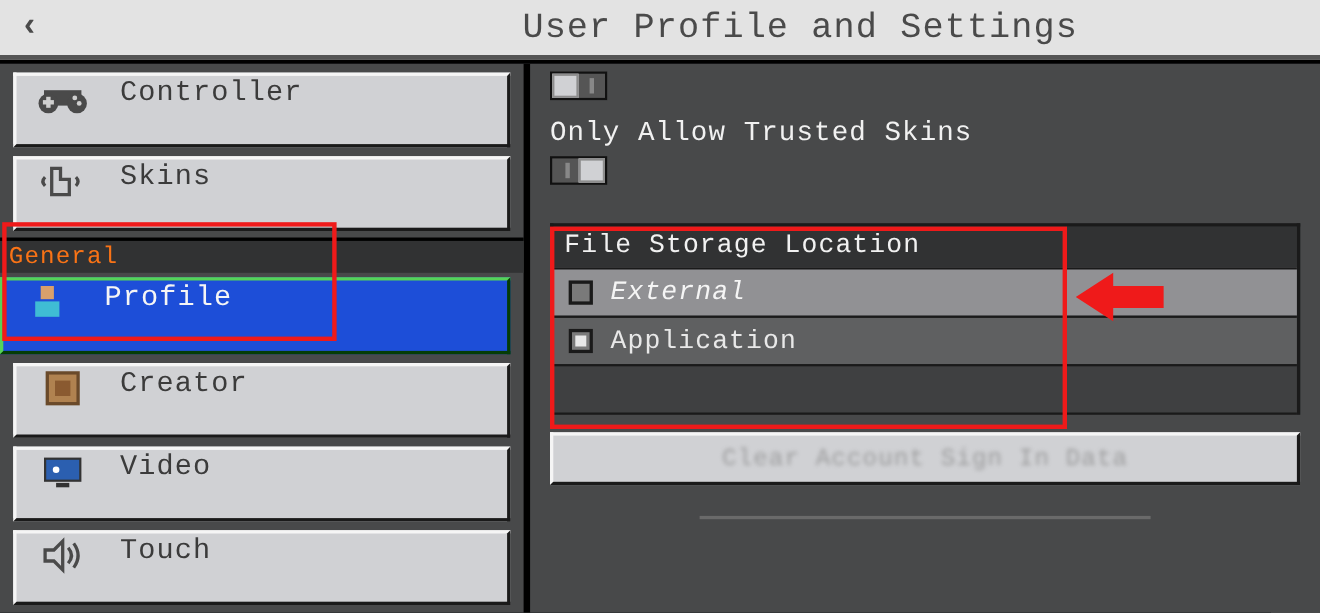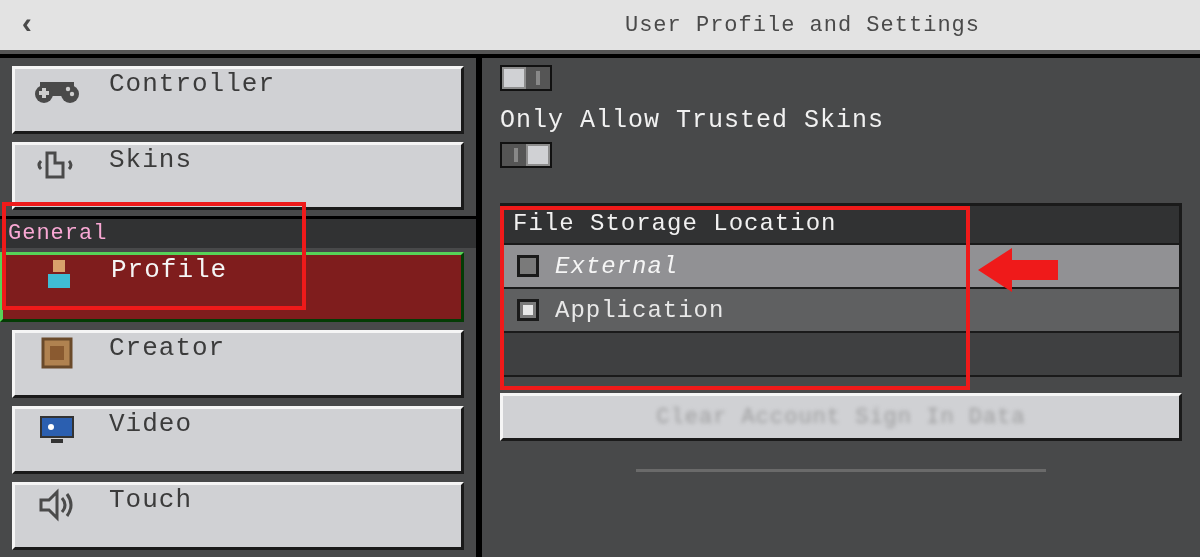--- a/index.html
+++ b/index.html
@@ -34,21 +34,21 @@
   .back-chevron {
     font-size: 30px;
     margin-left: 10px;
     color: #4a4a4a;
     font-weight: bold;
   }
   .header-title {
     position: absolute;
     right: 220px;
     color: #4a4a4a;
-    font-size: 22px;
+    font-size: 32px;
     letter-spacing: 1px;
   }
   
   
   .main {
     flex: 1;
     display: flex;
     border-top: 4px solid #000;
   }
   
@@ -91,41 +91,41 @@
     height: 40px;
     display: flex;
     align-items: center;
     justify-content: center;
   }
   
   
   .section-header {
     height: 32px;
     background: #313233;
-    color: #f9a8d4;
+    color: #f97316;
     font-size: 22px;
     padding-left: 8px;
     display: flex;
     align-items: center;
     border-top: 3px solid #000;
     letter-spacing: 1px;
     margin-top: 2px;
   }
   
   
   .side-btn.active {
-    background: #7f1d1d;
+    background: #1d4ed8;
     border-top-color: #56d358;
     border-left-color: #56d358;
     border-right-color: #043c05;
     border-bottom-color: #043c05;
     color: #f5f5f5;
     margin-left: 0;
     margin-right: 12px;
-    padding-left: 32px;
+    padding-left: 16px;
     height: 70px;
   }
   
   
   .red-box-1 {
     position: absolute;
     left: 2px; top: 202px;
     width: 304px; height: 108px;
     border: 4px solid #ef1a1a;
     pointer-events: none;

